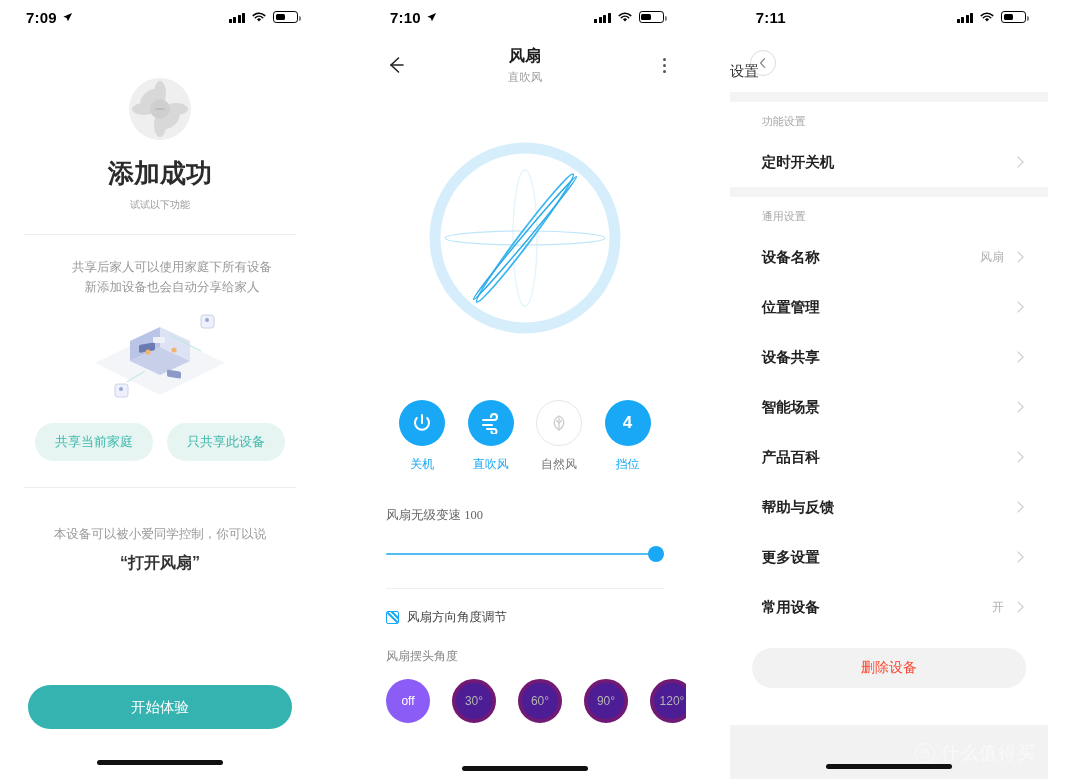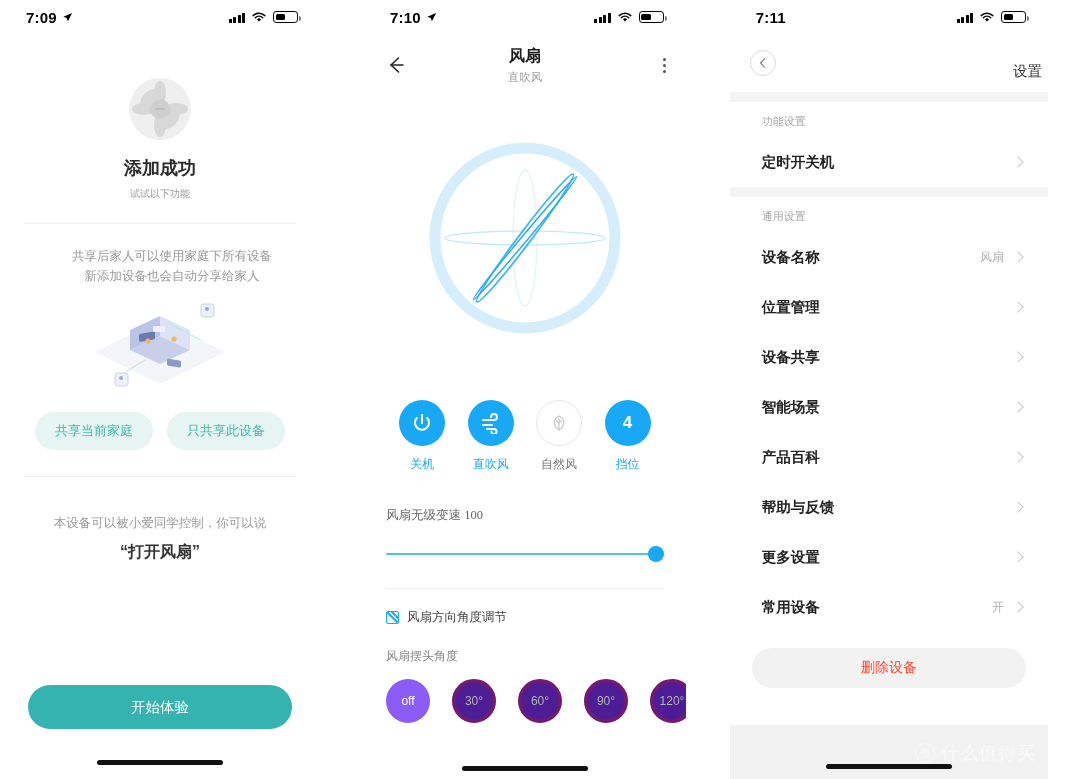--- a/index.html
+++ b/index.html
@@ -30,21 +30,21 @@
   .bars i:nth-child(2){ height: 6px;}
   .bars i:nth-child(3){ height: 8px;}
   .bars i:nth-child(4){ height: 10px;}
   .batt { width: 25px; height: 12px; border: 1.3px solid #000; border-radius: 3.2px; position: relative; }
   .batt::after { content:""; position:absolute; right:-4px; top:3.5px; width:2px; height:5px;
      background:#000; border-radius:0 2px 2px 0; opacity:.5;}
   .batt i { position:absolute; left:1.6px; top:1.6px; bottom:1.6px; width:40%; background:#000; border-radius:1.6px; display:block;}
 
   
   .fanicon-wrap { margin-top: 42px; display: flex; justify-content: center; }
-  .success-title { text-align:center; font-size: 18px; font-weight: bold; color:#2b2b2b; margin-top: 14px; }
+  .success-title { text-align:center; font-size: 26px; font-weight: bold; color:#2b2b2b; margin-top: 14px; }
   .success-sub  { text-align:center; font-size: 10px; color:#9a9a9a; margin-top: 7px; }
   .hr { height:1px; background:#eeeeee; margin: 22px 24px 0 24px; }
   .share-desc { text-align:center; font-size:12.5px; color:#9a9a9a; line-height: 20px; margin-top: 22px; padding-left: 24px; }
   .room-illus { display:flex; justify-content:center; margin-top: 12px; }
   .share-btns { display:flex; justify-content:center; gap: 14px; margin-top: 18px; }
   .share-btn {
     background:#e6f5f2; color:#3fb9ad; font-size:13px;
     padding: 10px 20px; border-radius: 19px; border:none; cursor:pointer;
     font-family:inherit; white-space:nowrap;
   }
@@ -96,21 +96,21 @@
   .angles { display:flex; padding: 0 22px; gap: 22px; margin-top: 14px; }
   .angle { width:44px; height:44px; border-radius:50%; display:flex; align-items:center; justify-content:center;
            font-size:12px; cursor:pointer; flex:none;}
   .angle.sel { background:#8b5cf6; color:#fff;text-align:right; }
   .angle.unsel { border:4px solid #701a75; color:#b3b3b3; background:#4c1d95;text-align:right;}
 
   
   .navbar3 { height:58px; position:relative; display:flex; align-items:center; padding: 0 20px;}
   .back-circ { width:26px; height:26px; border-radius:50%; border:1px solid #dcdcdc;
      display:flex; align-items:center; justify-content:center; cursor:pointer;}
-  .nav3-title { position:absolute; left:0; right:6px; text-align:right; font-size:14.5px; color:#333; pointer-events:none;margin-top:16px;}
+  .nav3-title { position:absolute; left:0; right:6px; text-align:left; font-size:14.5px; color:#333; pointer-events:none;margin-top:16px;}
   .sec-gap { height:10px; background:#f4f4f4; }
   .sec-head { font-size:11px; color:#a8a8a8; padding: 12px 32px 8px 32px; background:#fff;}
   .row { display:flex; align-items:center; padding: 0 26px 0 32px; height:50px; background:#fff; cursor:pointer;}
   .row-label { font-size:14.5px; color:#222; font-weight:bold; }
   .row-right { margin-left:auto; display:flex; align-items:center; gap:10px;}
   .row-value { font-size:12px; color:#b0b0b0; }
   .red-dot { width:6px; height:6px; border-radius:50%; background:#ff4400;}
   .chev { width:8px; height:8px; border-right:1.4px solid #c9c9c9; border-top:1.4px solid #c9c9c9;
           transform: rotate(45deg); display:block;}
   .delete-btn { display:block; margin: 16px 22px 0 22px; height:40px; width:calc(100% - 44px);

